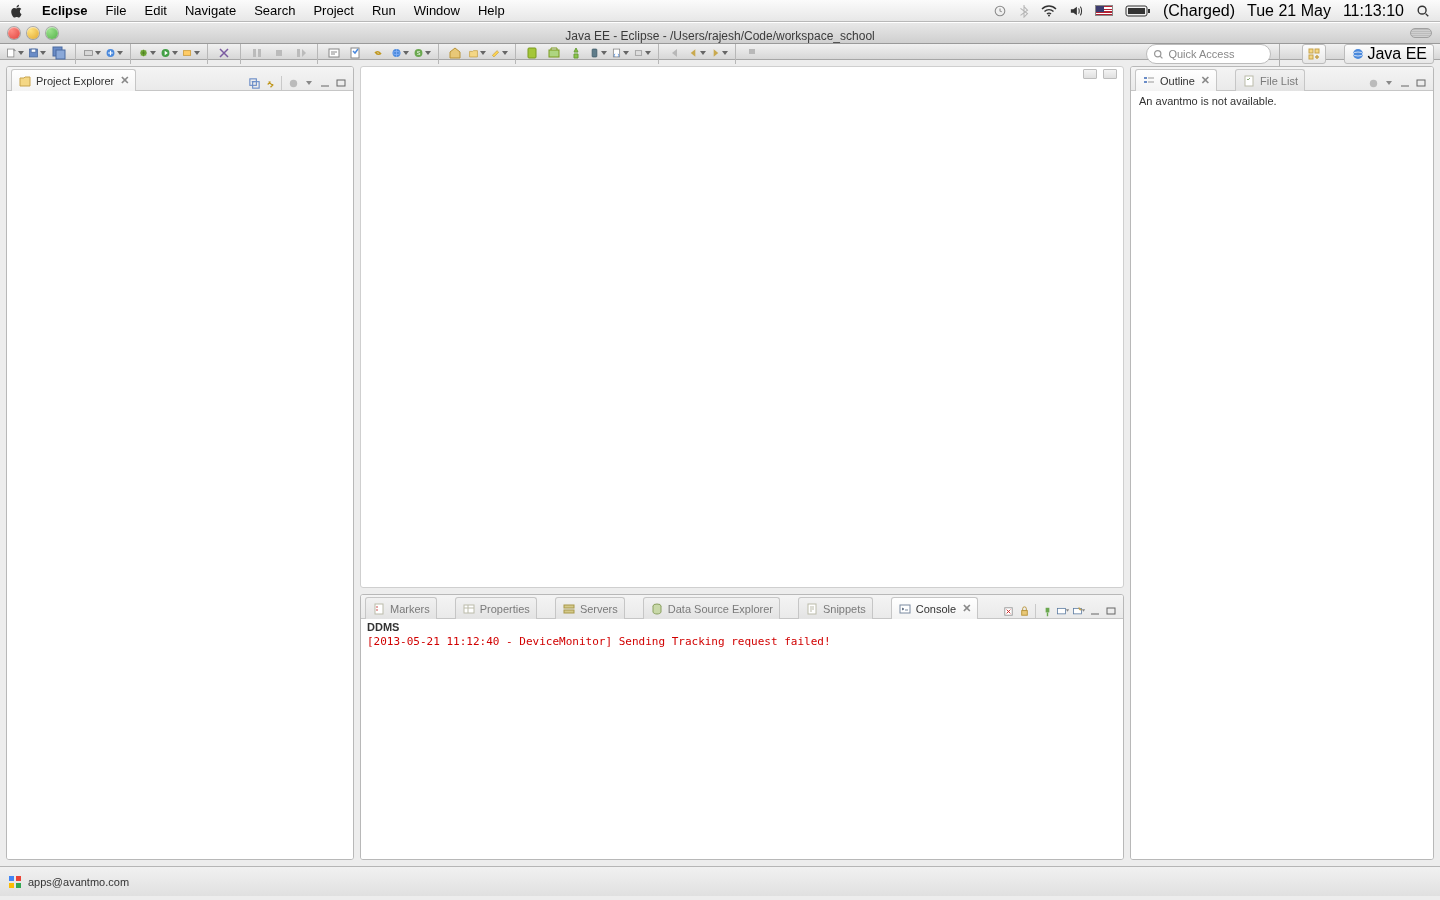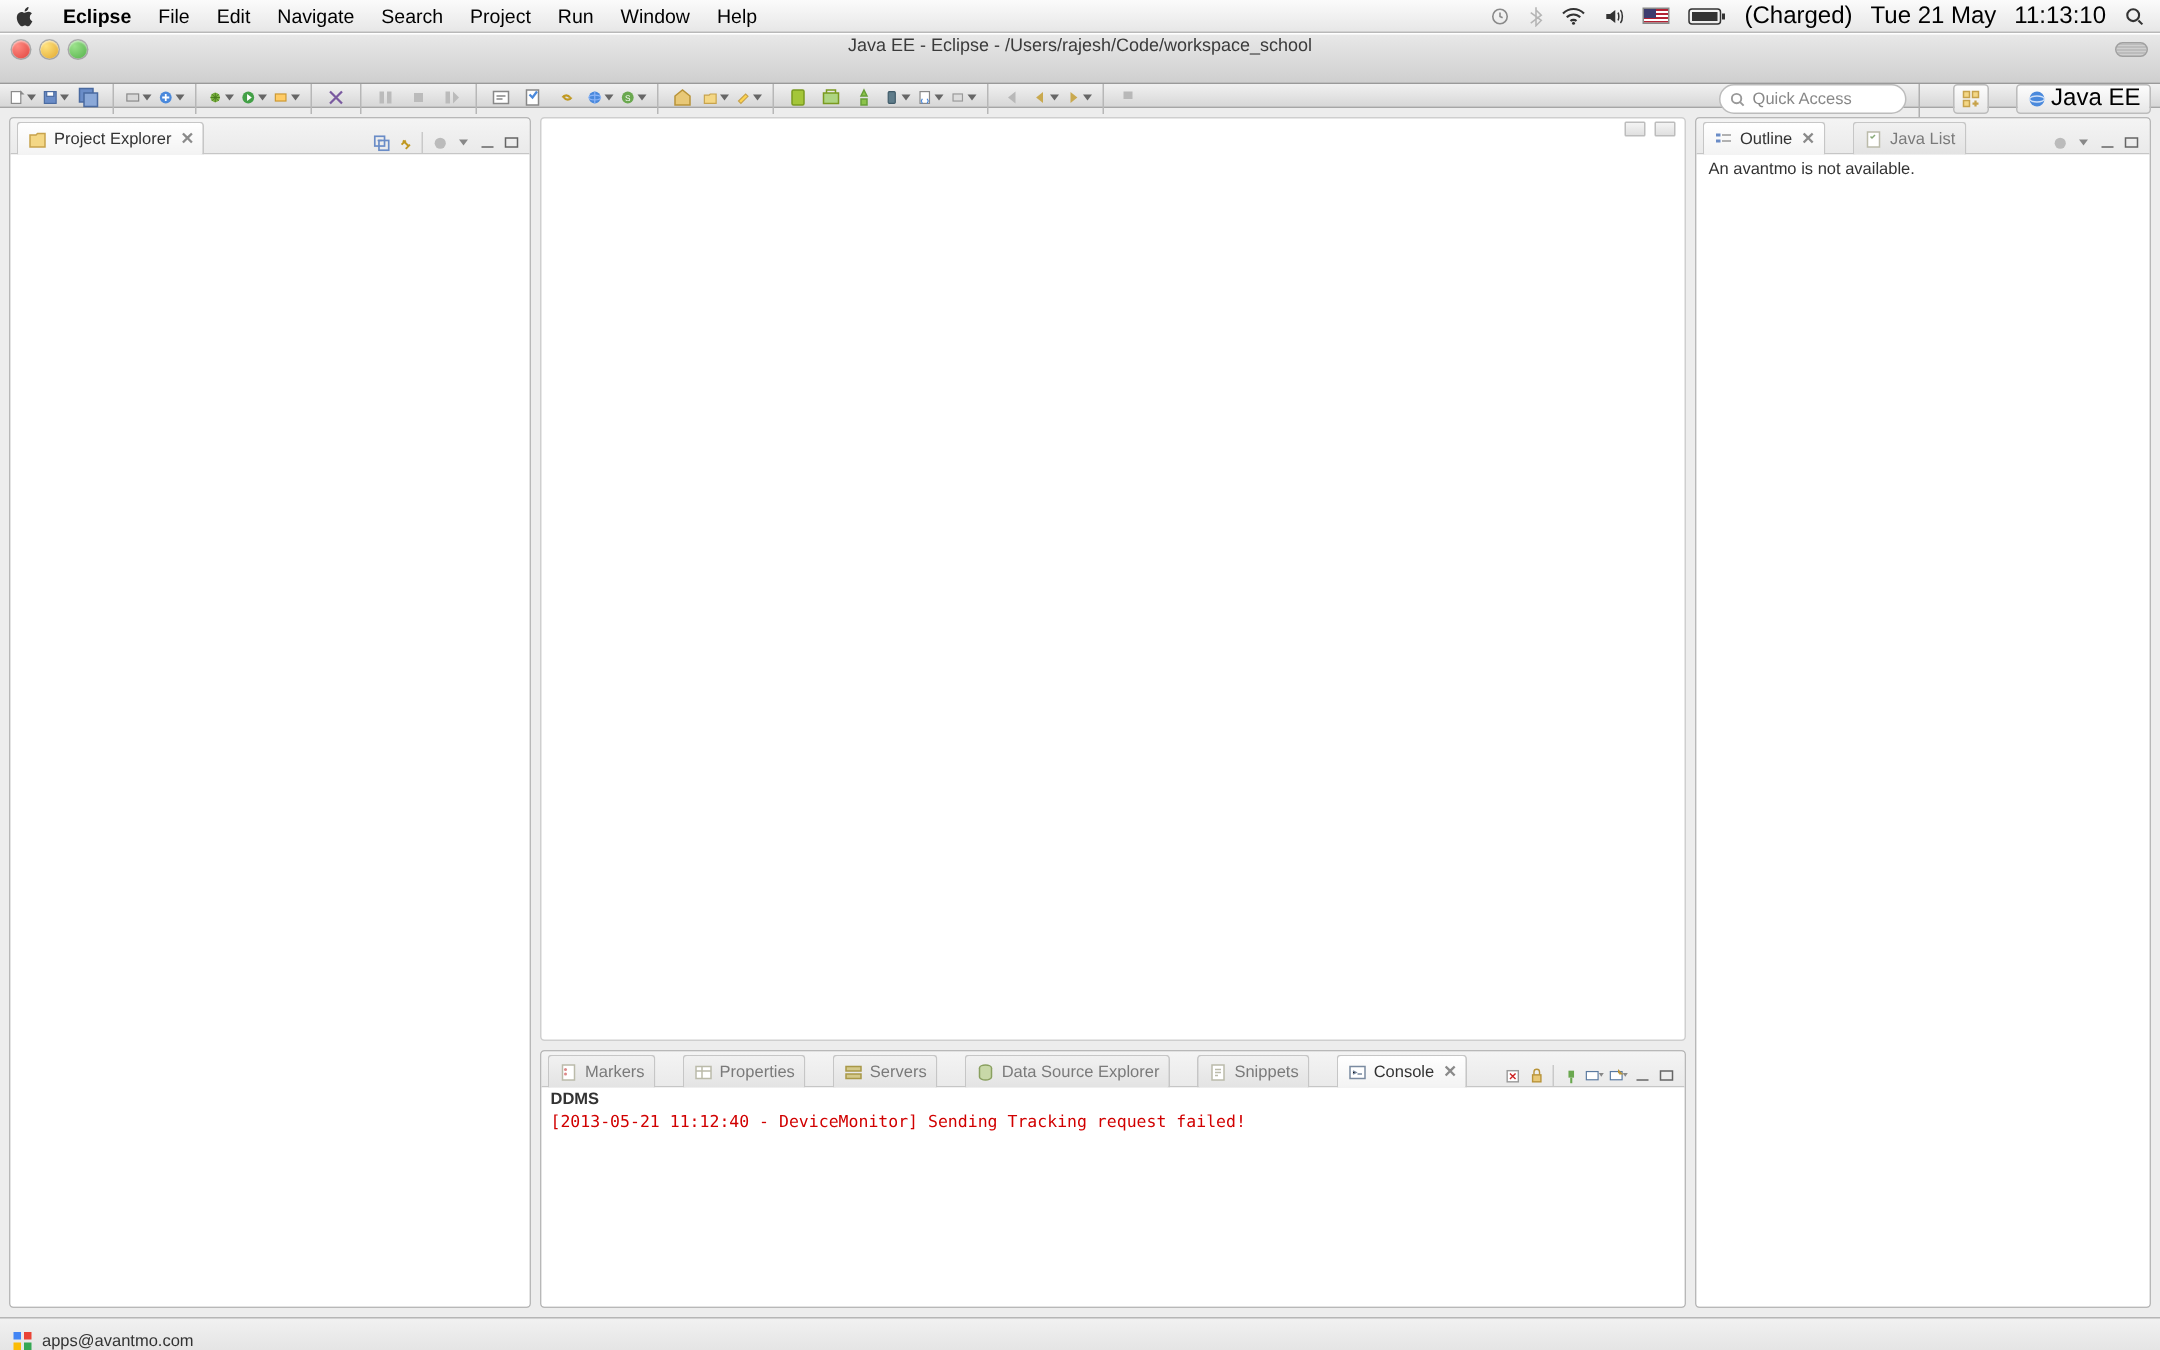--- a/index.html
+++ b/index.html
@@ -5,21 +5,21 @@
 html,body{margin:0;padding:0;width:1440px;height:900px;overflow:hidden;font-family:"Lucida Grande","Helvetica Neue",Arial,sans-serif;font-size:11px;color:#000;background:#ededed}
 *{box-sizing:border-box}
 
 .mac-menubar{height:22px;background:linear-gradient(#fbfbfb,#e7e7e7);border-bottom:1px solid #b8b8b8;display:flex;align-items:center;padding:0 10px;font-size:13px}
 .mac-menubar .left{display:flex;align-items:center;gap:18px}
 .mac-menubar .left .app{font-weight:bold}
 .mac-menubar .left span{cursor:default}
 .mac-menubar .right{margin-left:auto;display:flex;align-items:center;gap:12px;font-size:16px}
 .mac-menubar .ico{display:inline-flex;align-items:center;justify-content:center;color:#444}
 
-.win-title{height:34px;background:linear-gradient(#e8e8e8,#cfcfcf);border-top:1px solid #fff;border-bottom:1px solid #9a9a9a;display:flex;align-items:flex-start;position:relative}
+.win-title{height:22px;background:linear-gradient(#e8e8e8,#cfcfcf);border-top:1px solid #fff;border-bottom:1px solid #9a9a9a;display:flex;align-items:flex-end;position:relative}
 .traffic{position:absolute;left:8px;top:4px;display:flex;gap:7px}
 .traffic span{width:12px;height:12px;border-radius:50%;display:block;box-shadow:inset 0 1px 1px rgba(255,255,255,0.5),0 0 0 1px rgba(0,0,0,0.25)}
 .tl-close{background:radial-gradient(circle at 30% 30%,#ff8b82,#e0443e)}
 .tl-min{background:radial-gradient(circle at 30% 30%,#ffe27e,#e1a82f)}
 .tl-max{background:radial-gradient(circle at 30% 30%,#9be28b,#54b14a)}
 .win-title .title{margin:0 auto;color:#3b3b3b;font-size:12px}
 .win-title .ripple{position:absolute;right:8px;top:5px;width:22px;height:10px;border-radius:5px;background:repeating-linear-gradient(#bcbcbc 0 1px,#cfcfcf 1px 2px);border:1px solid #a0a0a0}
 
 .toolbar{height:16px;background:linear-gradient(#f1f1f1,#d7d7d7);border-bottom:1px solid #a6a6a6;display:flex;align-items:flex-start;padding:0 6px;gap:4px}
 .toolbar .sep{width:1px;height:20px;background:#b7b7b7;margin:0 3px}
@@ -38,21 +38,21 @@
 .view-tab.inactive{background:linear-gradient(#f1f1f1,#e3e3e3);color:#7a7a7a}
 .view-tab .x{color:#8a8a8a;font-weight:bold;margin-left:2px}
 .view-tabs .tabspacer{flex:1}
 .view-tabs .mini{width:14px;height:14px;display:inline-flex;align-items:center;justify-content:center;color:#7a7a7a;margin:0 1px}
 .pane-body{flex:1;background:#fff;padding:4px 8px;font-size:11px;color:#333;overflow:hidden}
 
 .middle{display:flex;flex-direction:column;gap:6px}
 .editor-area{flex:1;border:1px solid #cfcfcf;border-radius:3px;background:#fff;position:relative}
 .editor-area .emptybar{position:absolute;top:2px;right:6px;display:flex;gap:6px}
 .editor-area .emptybar span{width:14px;height:10px;background:linear-gradient(#f4f4f4,#e0e0e0);border:1px solid #bdbdbd;border-radius:1px;display:block}
-.bottom-views{height:172px;border:1px solid #b8b8b8;border-radius:3px;background:#fff;display:flex;flex-direction:column;overflow:hidden}
+.bottom-views{height:266px;border:1px solid #b8b8b8;border-radius:3px;background:#fff;display:flex;flex-direction:column;overflow:hidden}
 .bottom-views .view-tabs{background:linear-gradient(#f4f4f4,#eaeaea)}
 .console-body{flex:1;background:#fff;padding:0;display:flex;flex-direction:column}
 .console-header{font-size:11px;color:#333;padding:2px 6px;border-bottom:none;font-weight:bold}
 .console-text{flex:1;font-family:Monaco,Menlo,Consolas,monospace;font-size:11px;color:#d10000;padding:0 6px;white-space:pre;overflow:hidden}
 
 .statusbar{height:30px;background:linear-gradient(#f1f1f1,#e0e0e0);border-top:1px solid #b6b6b6;display:flex;align-items:center;padding:0 8px;font-size:11px;color:#333;gap:6px}
 .statusbar .gicon{width:14px;height:14px}
 
 svg{display:block}
 .view-tab svg{width:14px;height:14px}
@@ -504,21 +504,21 @@
             <path d="M6 4h6M6 8h6" stroke="#999"></path>
           </svg>
         <span>Outline</span>
         <span class="x">✕</span>
       </div>
       <div class="view-tab inactive">
         <svg viewBox="0 0 14 14">
             <rect x="3" y="2" width="8" height="10" fill="#fff" stroke="#bba"></rect>
             <path d="M5 5l1 1 2-2" stroke="#8a7" fill="none"></path>
           </svg>
-        <span>Java List</span>
+        <span>File List</span>
       </div>
       <div class="tabspacer"></div>
       <span class="mini menu-dim">
           <svg width="13" height="13" viewBox="0 0 14 14" fill="#bbb">
             <circle cx="7" cy="7" r="4"></circle>
           </svg>
         </span>
       <span class="mini">
           <svg width="10" height="10" viewBox="0 0 10 10" fill="#888">
             <path d="M2 3l3 4 3-4z"></path>

